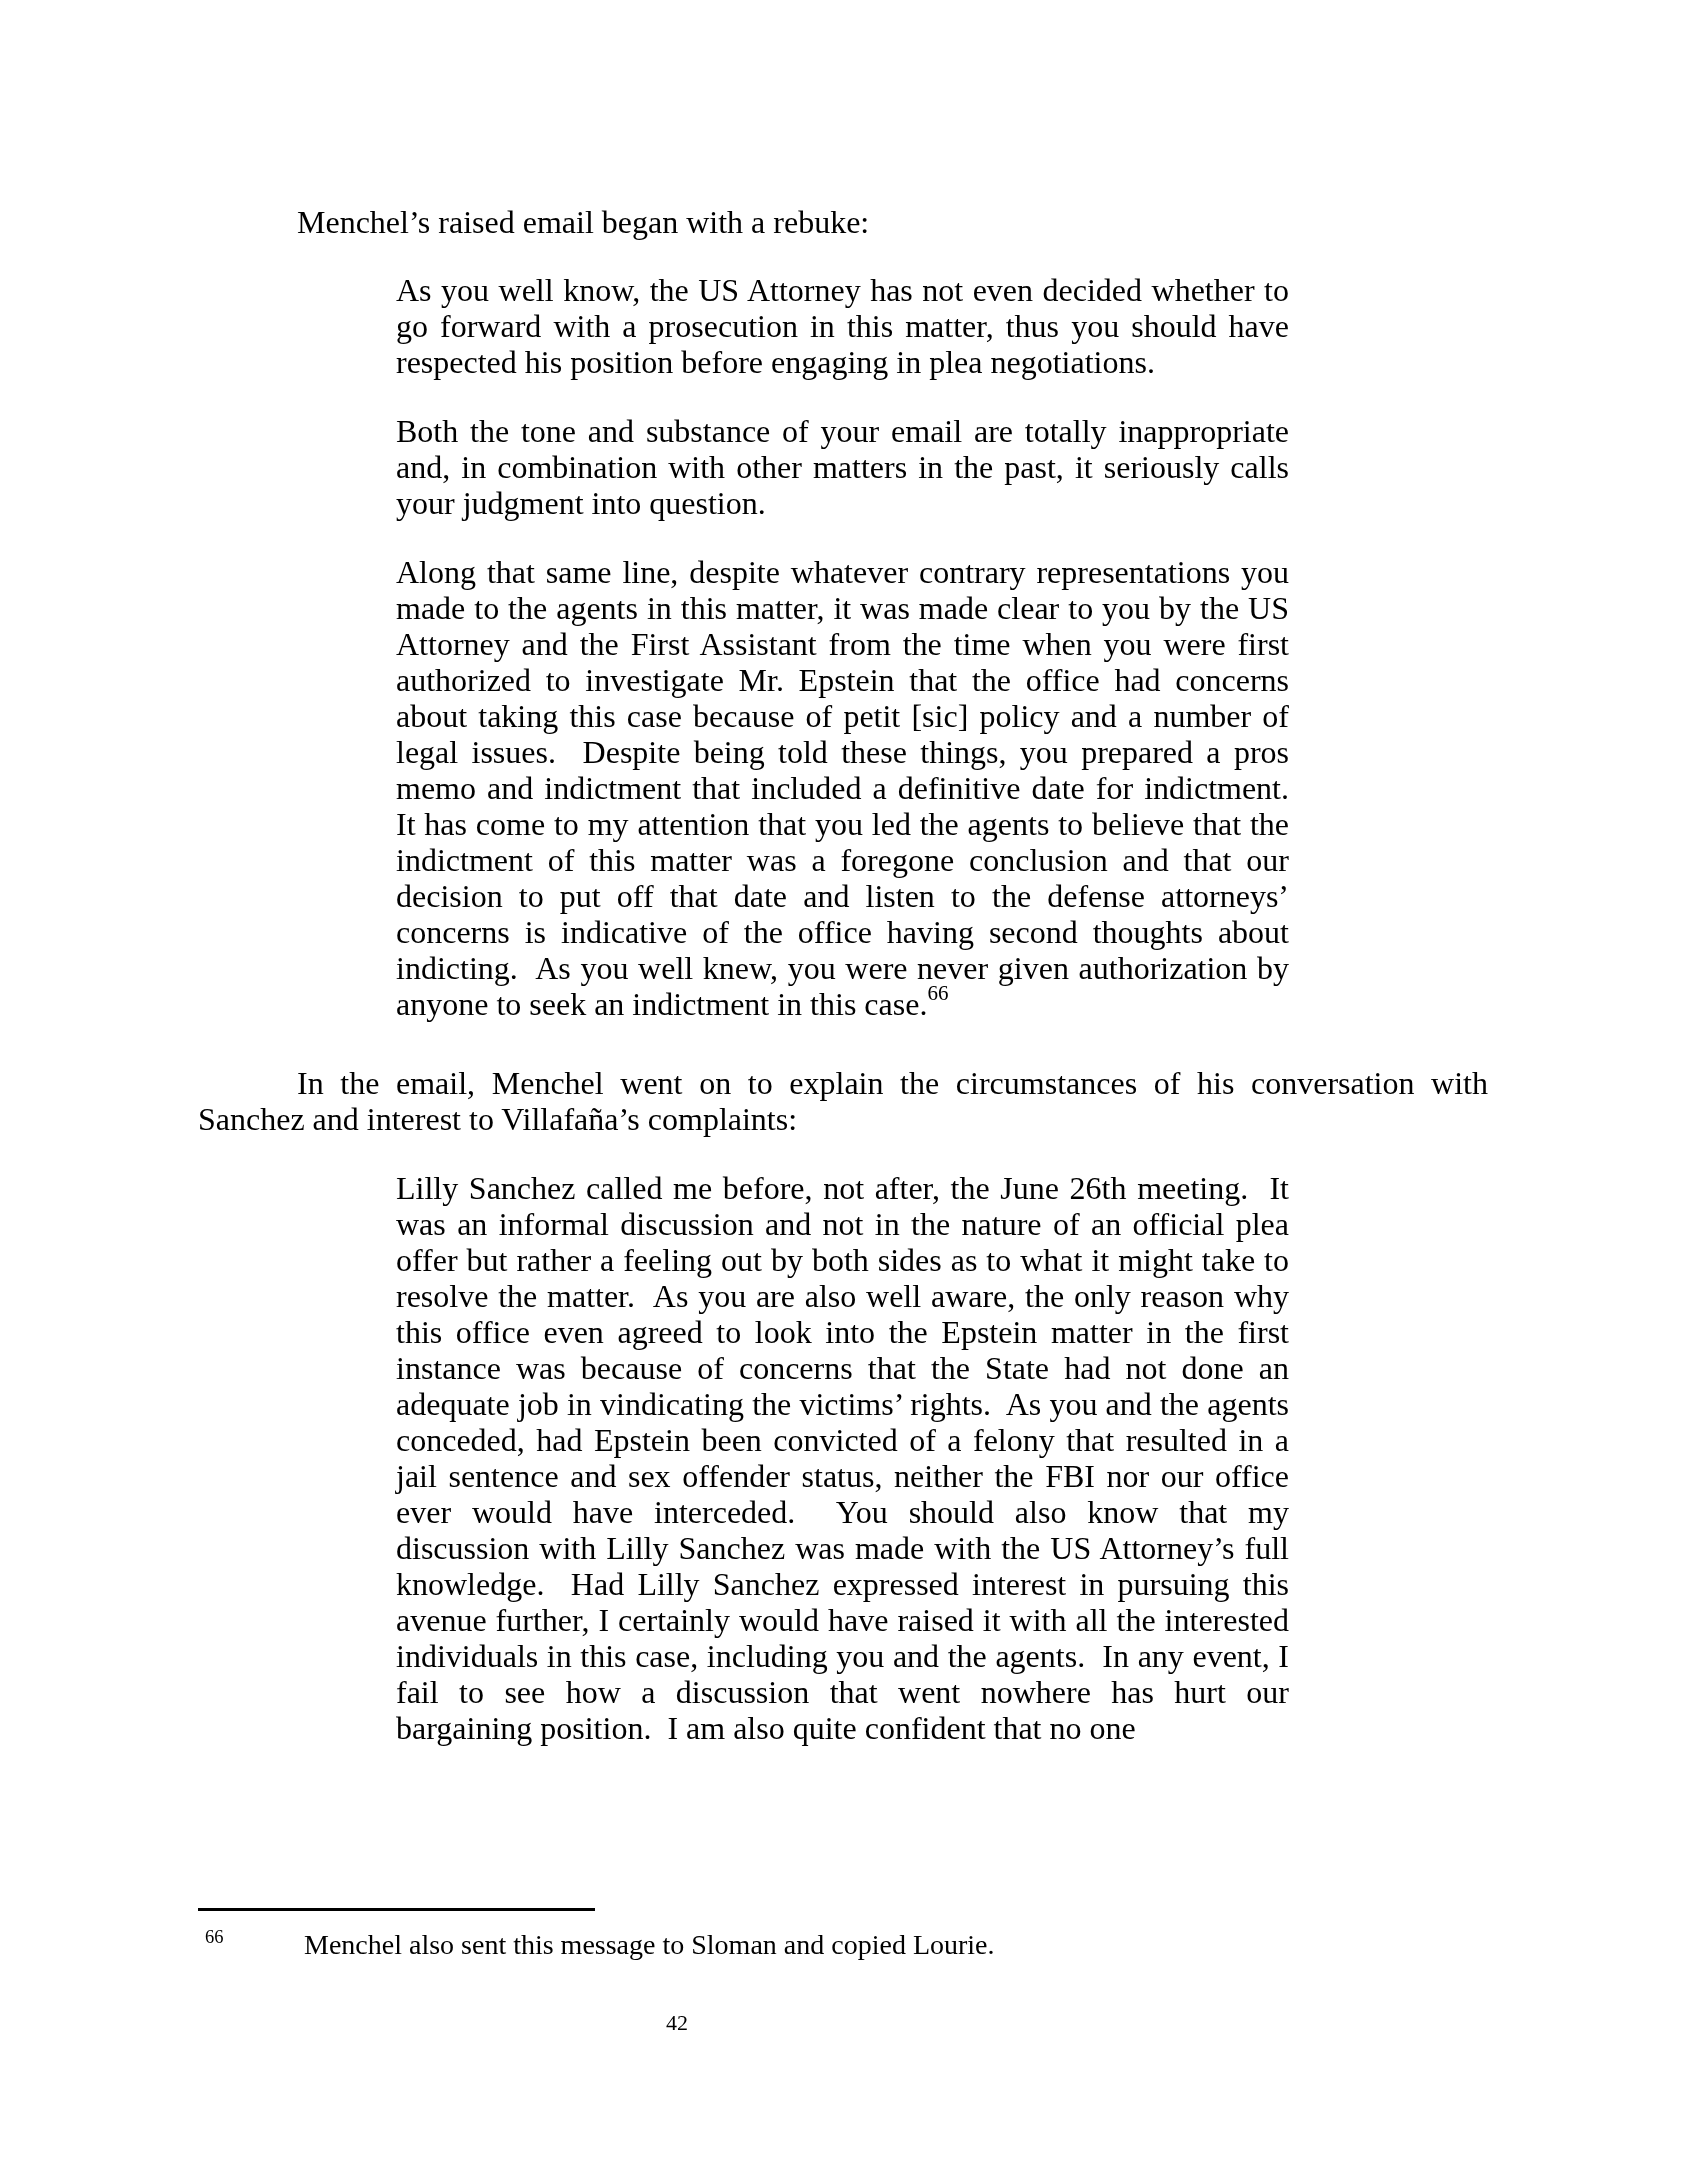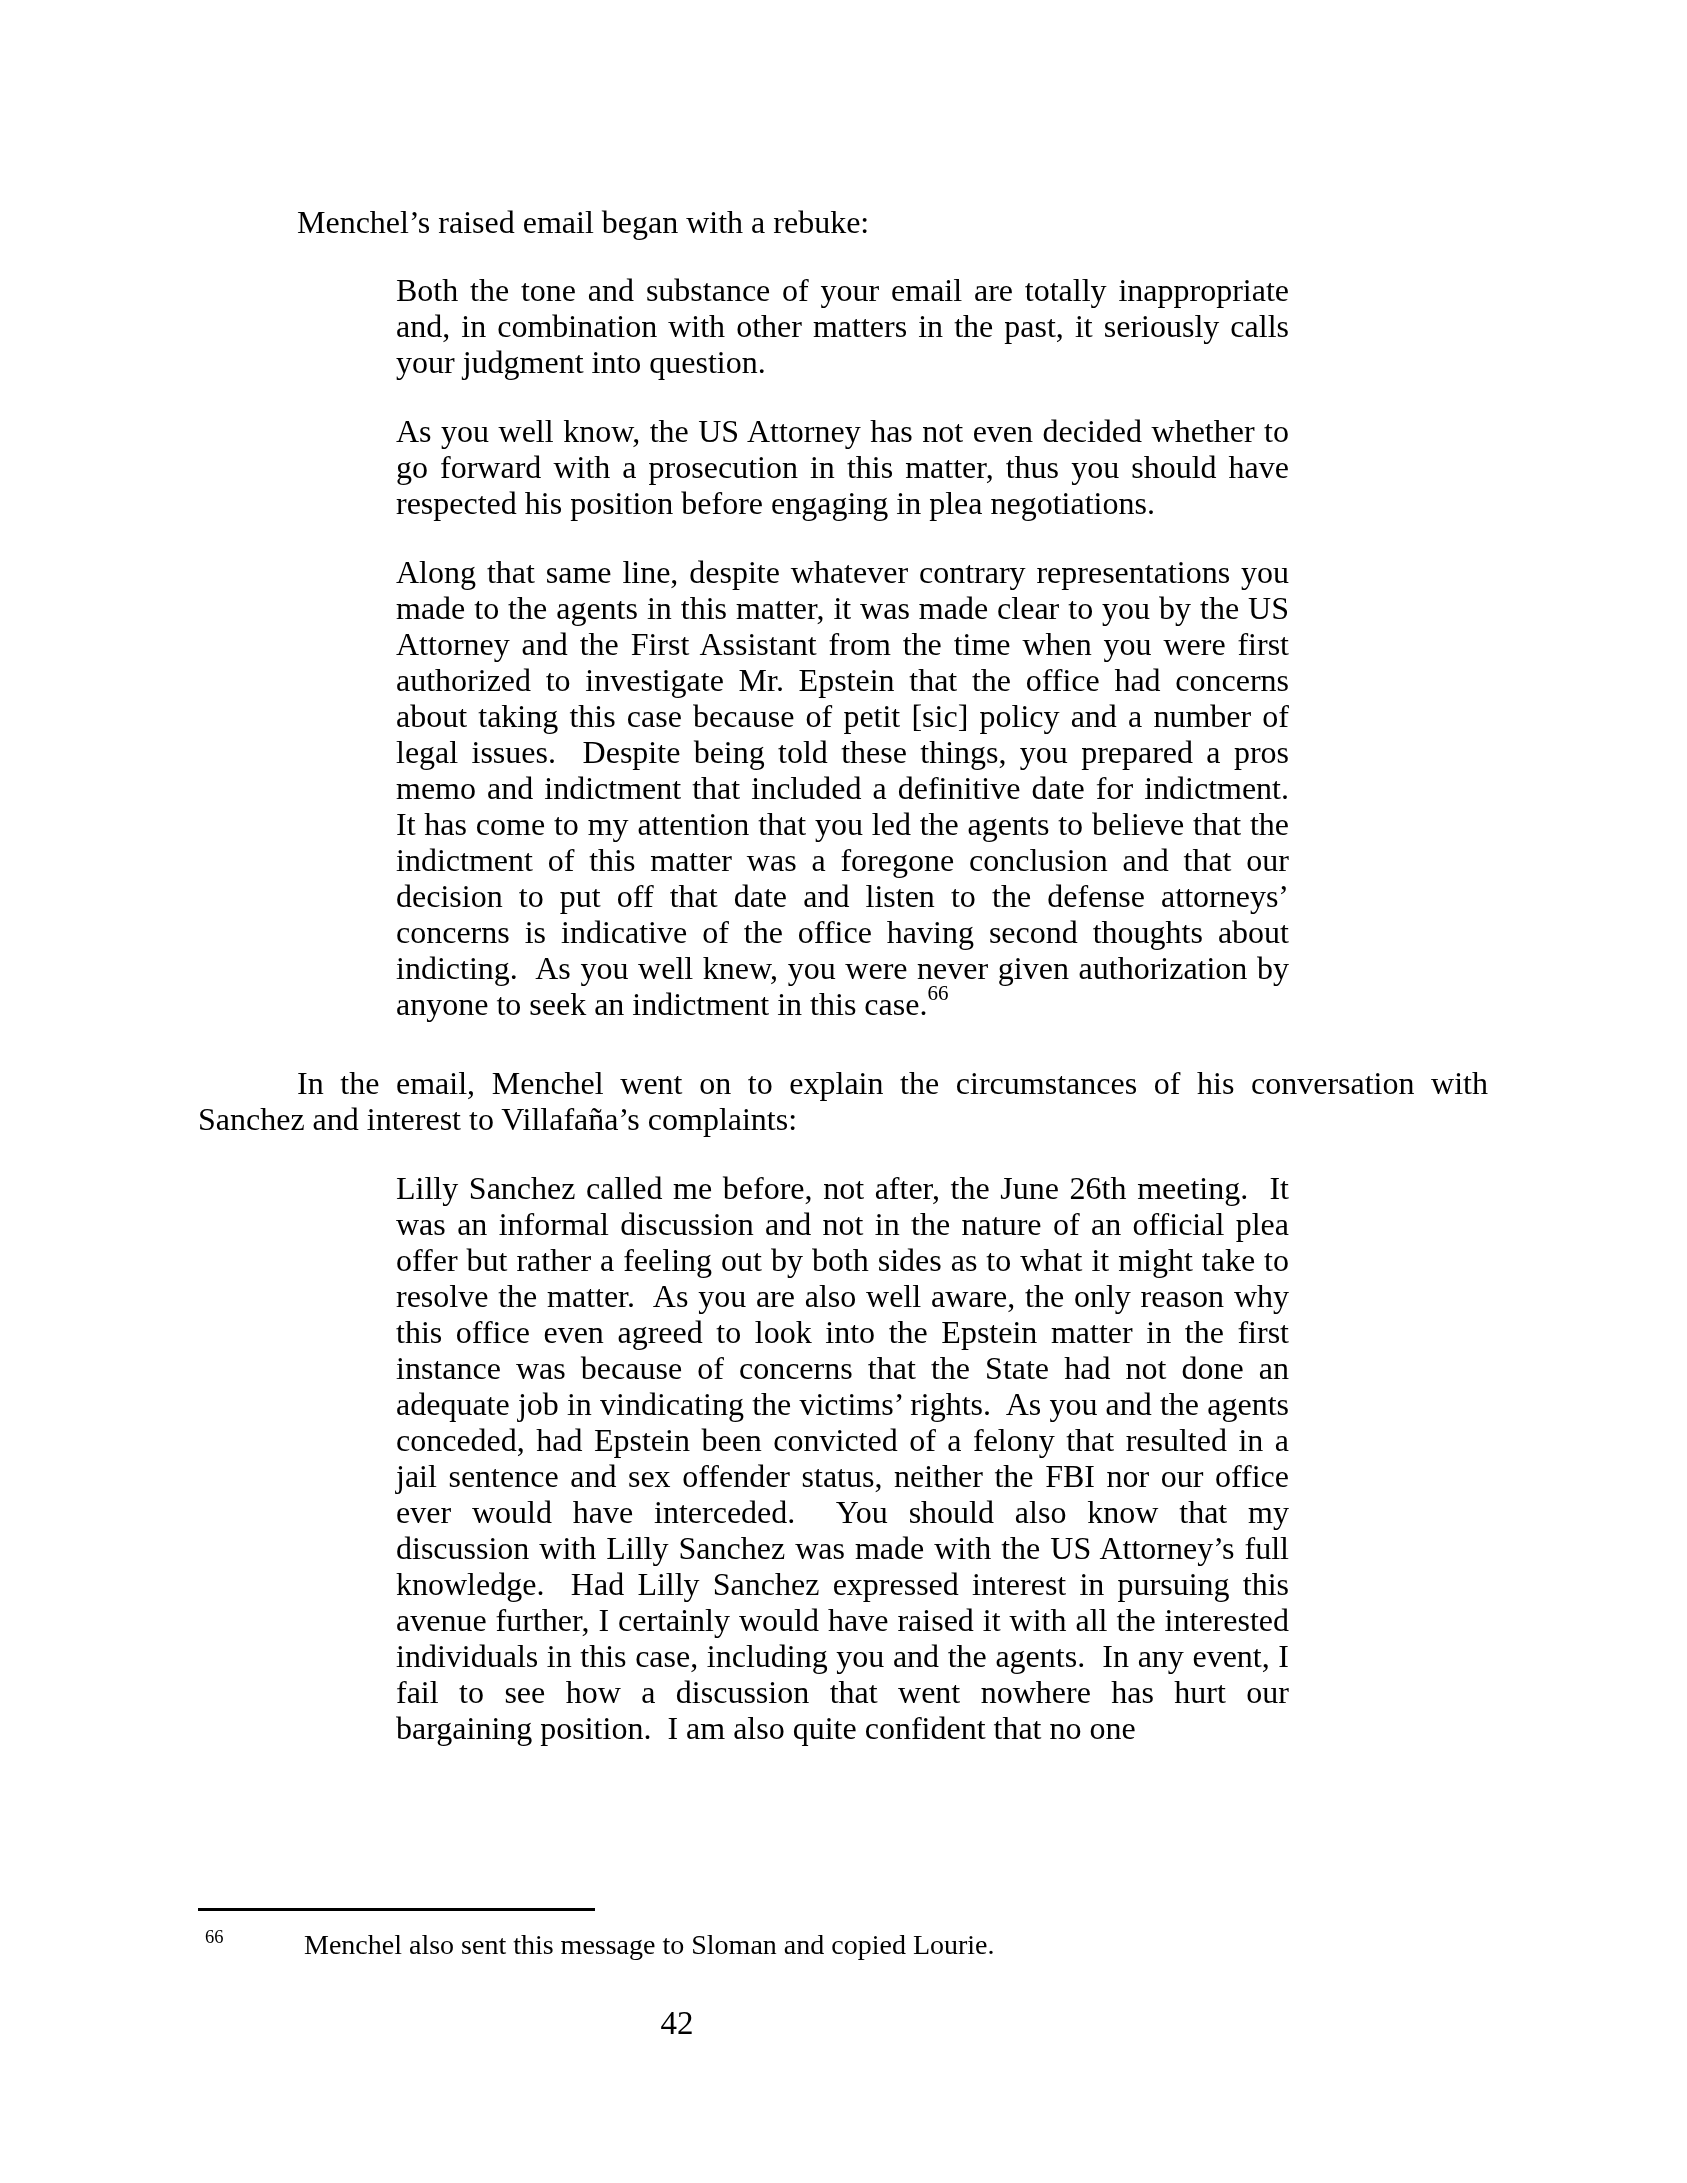--- a/index.html
+++ b/index.html
@@ -75,35 +75,35 @@
     font-size: 18.5px;
     line-height: 0;
     vertical-align: 10.6px;
   }
   .page-number {
     position: absolute;
     left: 0;
     top: 2005px;
     width: 1354px;
     text-align: center;
-    font-size: 33px;
+    font-size: 22px;
     line-height: 36px;
   }
 </style>
 </head>
 <body>
 
 <div class="page">
   <div class="content">
 
     <p class="para para-intro">Menchel’s raised email began with a rebuke:</p>
 
+    <div class="blockquote">As you well know, the US Attorney has not even decided whether to go forward with a prosecution in this matter, thus you should have respected his position before engaging in plea negotiations.</div>
+
     <div class="blockquote">Both the tone and substance of your email are totally inappropriate and, in combination with other matters in the past, it seriously calls your judgment into question.</div>
-
-    <div class="blockquote">As you well know, the US Attorney has not even decided whether to go forward with a prosecution in this matter, thus you should have respected his position before engaging in plea negotiations.</div>
 
     <div class="blockquote bq-3"><span>Along that same line, despite whatever contrary representations you made to the agents in this matter, it was made clear to you by the US Attorney and the First Assistant from the time when you were first authorized to investigate Mr. Epstein that the office had concerns about taking this case because of petit [</span><span class="sic">sic</span><span>] policy and a number of legal issues.  Despite being told these things, you prepared a pros memo and indictment that included a definitive date for indictment.  It has come to my attention that you led the agents to believe that the indictment of this matter was a foregone conclusion and that our decision to put off that date and listen to the defense attorneys’ concerns is indicative of the office having second thoughts about indicting.  As you well knew, you were never given authorization by anyone to seek an indictment in this case.</span><sup class="fn-ref">66</sup></div>
 
     <p class="para">In the email, Menchel went on to explain the circumstances of his conversation with Sanchez and interest to Villafaña’s complaints:</p>
 
     <div class="blockquote">Lilly Sanchez called me before, not after, the June 26th meeting.  It was an informal discussion and not in the nature of an official plea offer but rather a feeling out by both sides as to what it might take to resolve the matter.  As you are also well aware, the only reason why this office even agreed to look into the Epstein matter in the first instance was because of concerns that the State had not done an adequate job in vindicating the victims’ rights.  As you and the agents conceded, had Epstein been convicted of a felony that resulted in a jail sentence and sex offender status, neither the FBI nor our office ever would have interceded.  You should also know that my discussion with Lilly Sanchez was made with the US Attorney’s full knowledge.  Had Lilly Sanchez expressed interest in pursuing this avenue further, I certainly would have raised it with all the interested individuals in this case, including you and the agents.  In any event, I fail to see how a discussion that went nowhere has hurt our bargaining position.  I am also quite confident that no one</div>
 
   </div>
 
   <div class="footnote-rule"></div>

